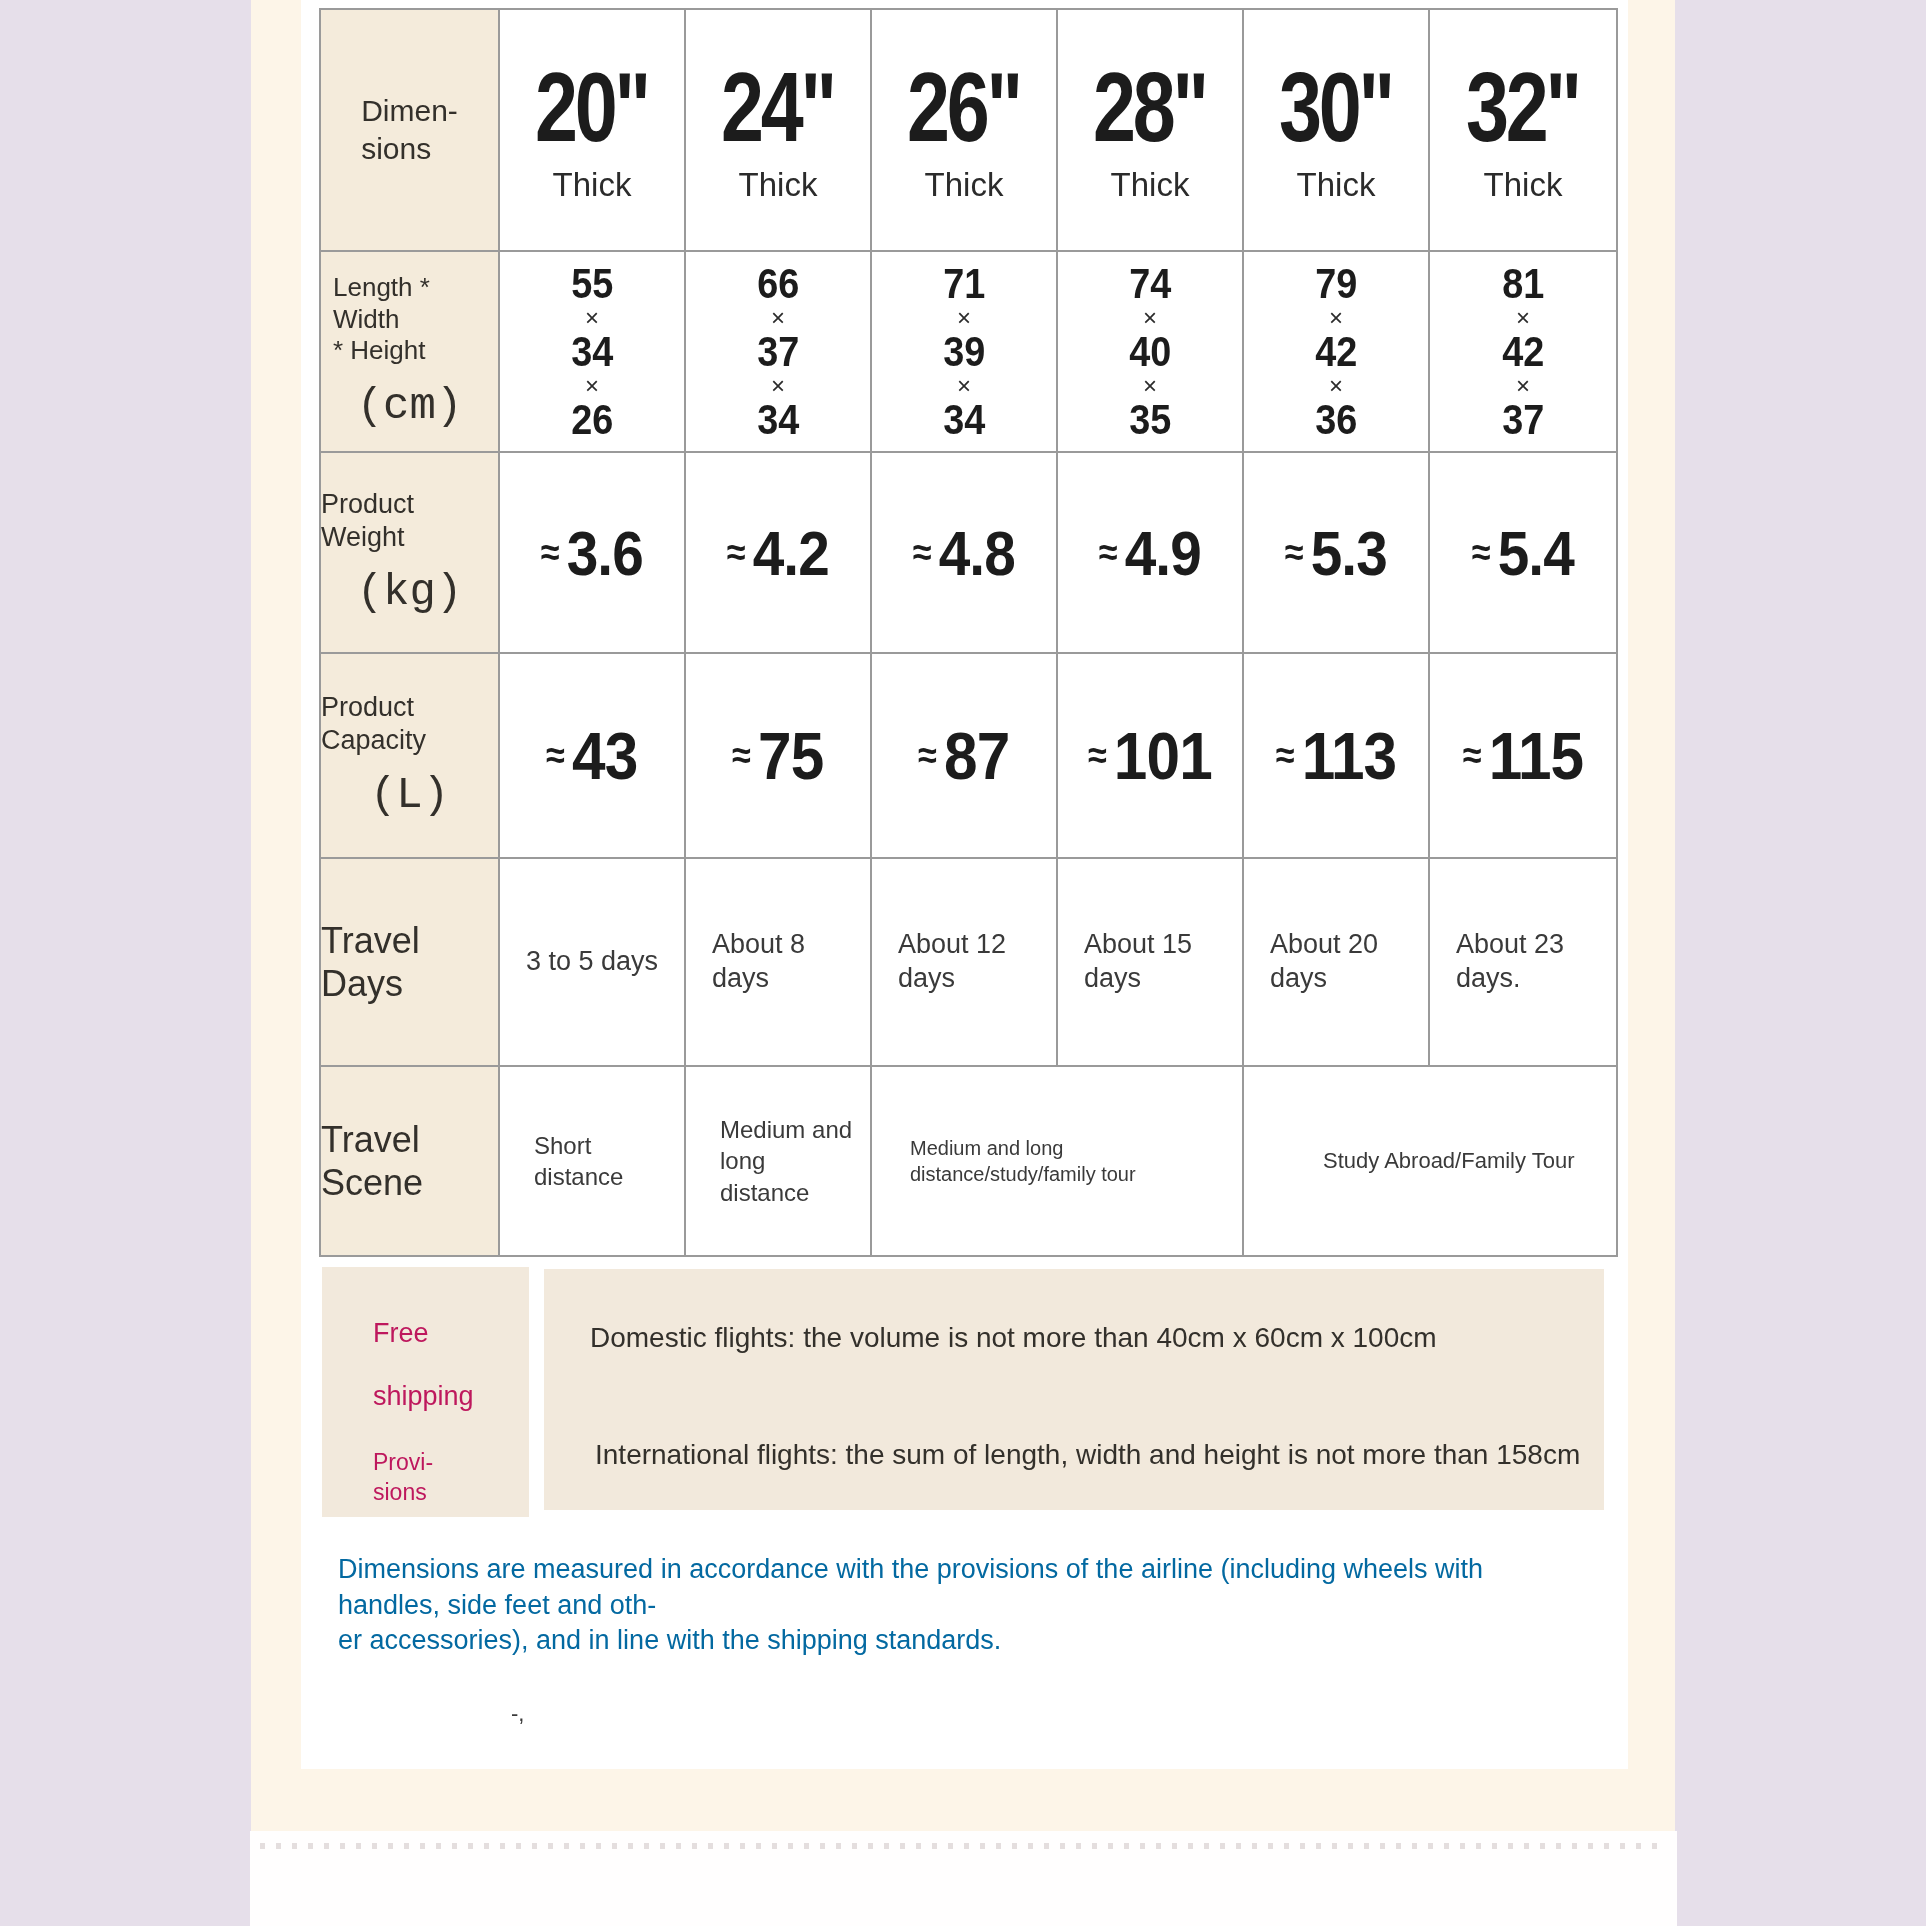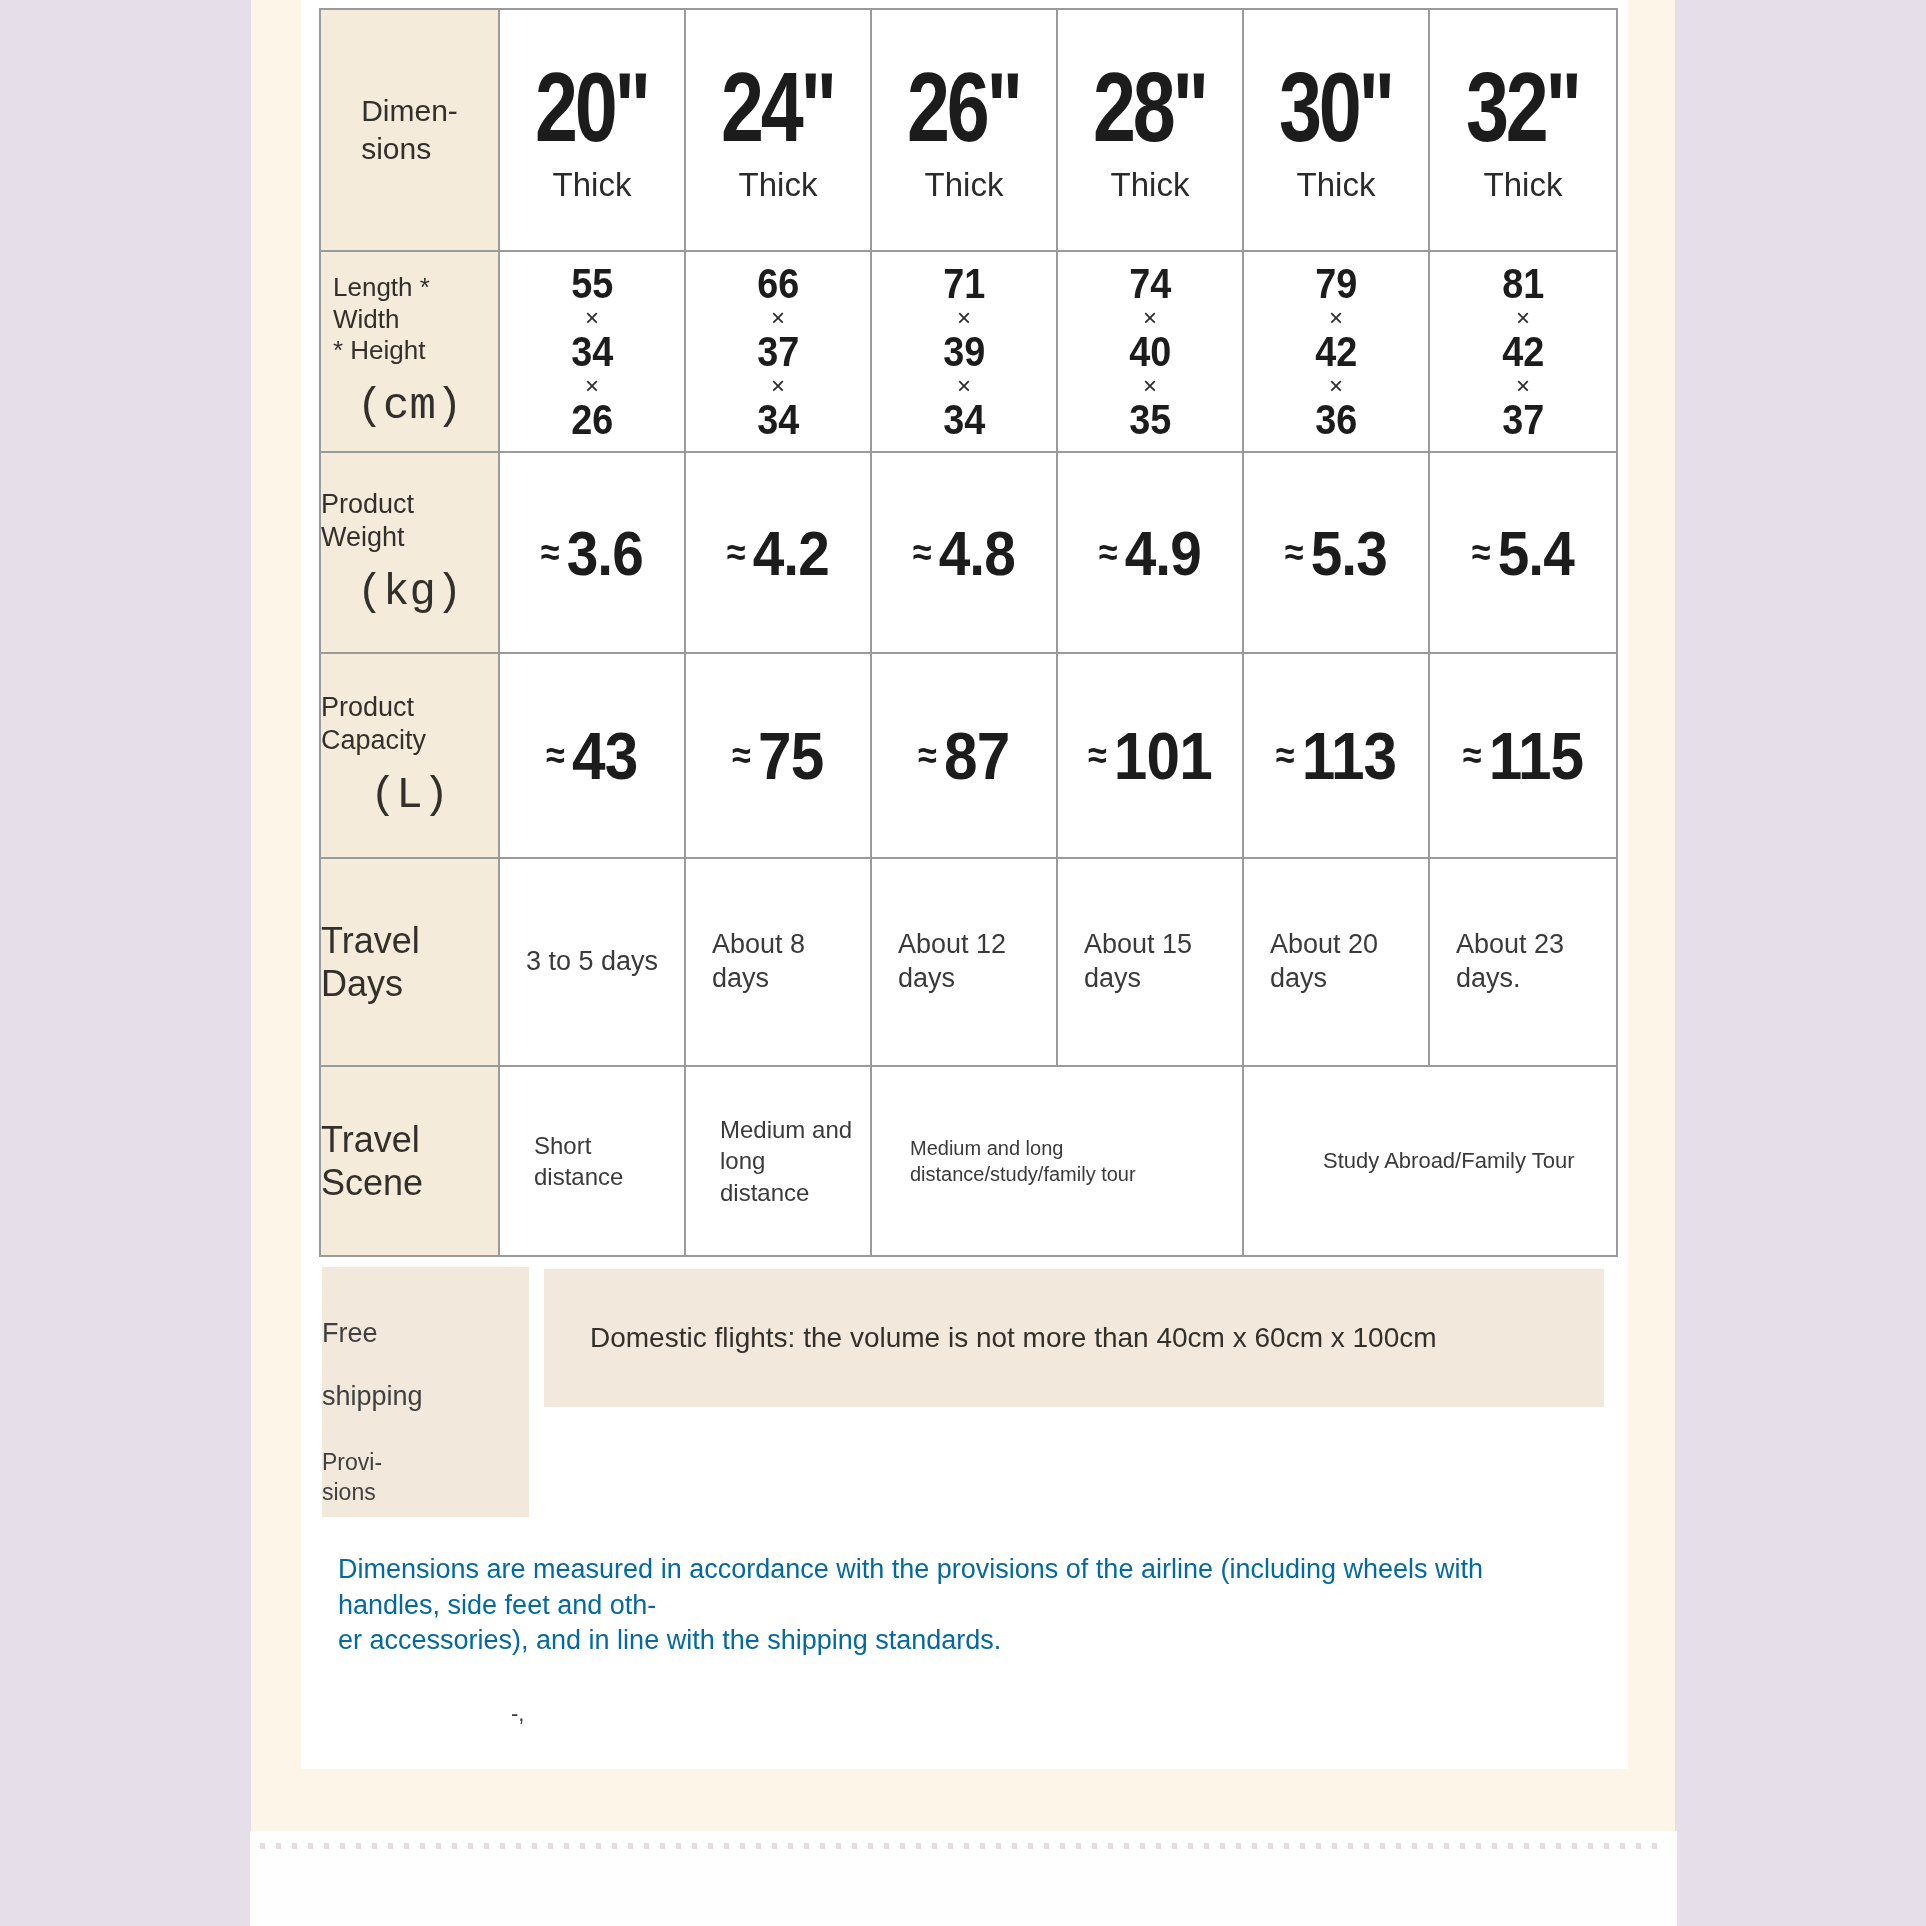--- a/index.html
+++ b/index.html
@@ -45,21 +45,21 @@
 
   .daycell{align-items:flex-start;padding-left:26px;padding-right:10px;text-align:left;
            font-size:27px;line-height:1.25;color:#3a3a3a;}
   .scenecell{align-items:flex-start;padding-left:34px;padding-right:12px;text-align:left;
              font-size:24px;line-height:1.3;color:#3a3a3a;}
   .scenemerged1{font-size:20px;padding-left:38px;padding-right:6px;}
   .scenemerged2{font-size:22px;padding-left:79px;padding-right:10px;}
 
   
   .ship-label{position:absolute;left:322px;top:1267px;width:207px;height:250px;
-              background:#f2e9dc;color:#404040;box-sizing:border-box;}
+              background:#f2e9dc;color:#be185d;padding-left:51px;box-sizing:border-box;}
   .ship-l1{font-size:27px;margin-top:51px;}
   .ship-l2{font-size:27px;margin-top:32px;}
   .ship-l3{font-size:23px;line-height:1.3;margin-top:36px;}
   .ship-l4{font-size:23px;line-height:1.3;}
   .ship-box{position:absolute;left:544px;width:1060px;background:#f2e9dc;
             display:flex;align-items:center;box-sizing:border-box;
             font-size:28px;color:#33302b;}
   .ship-box1{top:1269px;height:138px;padding-left:46px;}
   .ship-box2{top:1399px;height:111px;padding-left:51px;}
 
@@ -267,20 +267,21 @@
     <div class="c scenecell scenemerged2 span2 lr lc">Study Abroad/Family Tour</div>
   </div>
 
   <div class="ship-label">
     <div class="ship-l1">Free</div>
     <div class="ship-l2">shipping</div>
     <div class="ship-l3">Provi-</div>
     <div class="ship-l4">sions</div>
   </div>
   <div class="ship-box ship-box1">Domestic flights: the volume is not more than 40cm x 60cm x 100cm</div>
+  <div class="ship-box ship-box2">International flights: the sum of length, width and height is not more than 158cm</div>
 
   <div class="note-sm">
     <div>Dimensions are measured in accordance with the provisions of the airline (including wheels with handles, side feet and oth-</div>
     <div>er accessories), and in line with the shipping standards.</div>
   </div>
   <div class="stray">-,</div>
 
   <div class="bottom-band">
     <div class="dots"></div>
   </div>

